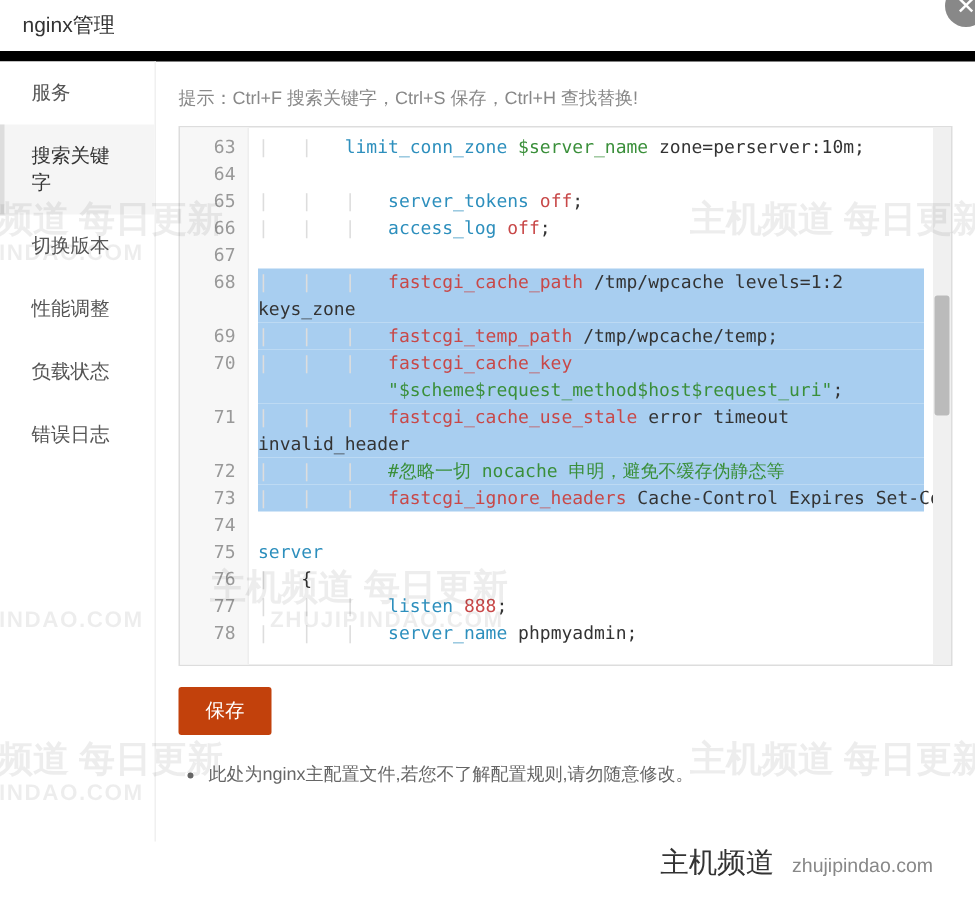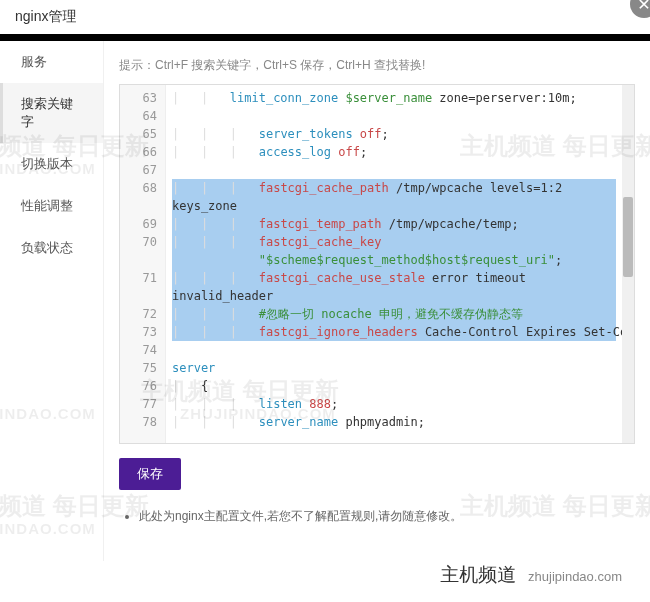--- a/index.html
+++ b/index.html
@@ -127,21 +127,21 @@
       position: absolute;
       left: 1px;
       right: 1px;
       top: 112px;
       height: 80px;
       background: #bbb;
       border-radius: 2px;
     }
     .btn-save {
       margin-top: 14px;
-      background: #4c1d95;
+      background: #c2410c;
       color: #fff;
       border: none;
       padding: 7px 18px;
       font-size: 13px;
       border-radius: 2px;
       cursor: pointer;
     }
     .note {
       margin-top: 18px;
       font-size: 12px;
@@ -187,20 +187,21 @@
   <div class="modal-close">✕</div>
 
   <div class="modal-body">
 
     <div class="sidebar" id="sidebar">
         <div class="sidebar-item">服务</div>
         <div class="sidebar-item active">搜索关键字</div>
         <div class="sidebar-item">切换版本</div>
         <div class="sidebar-item">性能调整</div>
         <div class="sidebar-item">负载状态</div>
+        <div class="sidebar-item">错误日志</div>
       </div>
 
     <div class="content">
       <div class="hint">提示：Ctrl+F 搜索关键字，Ctrl+S 保存，Ctrl+H 查找替换!</div>
 
       <div class="editor-wrap">
         <div class="gutter" id="gutter">
             <div>63</div>
             <div>64</div>
             <div>65</div>

